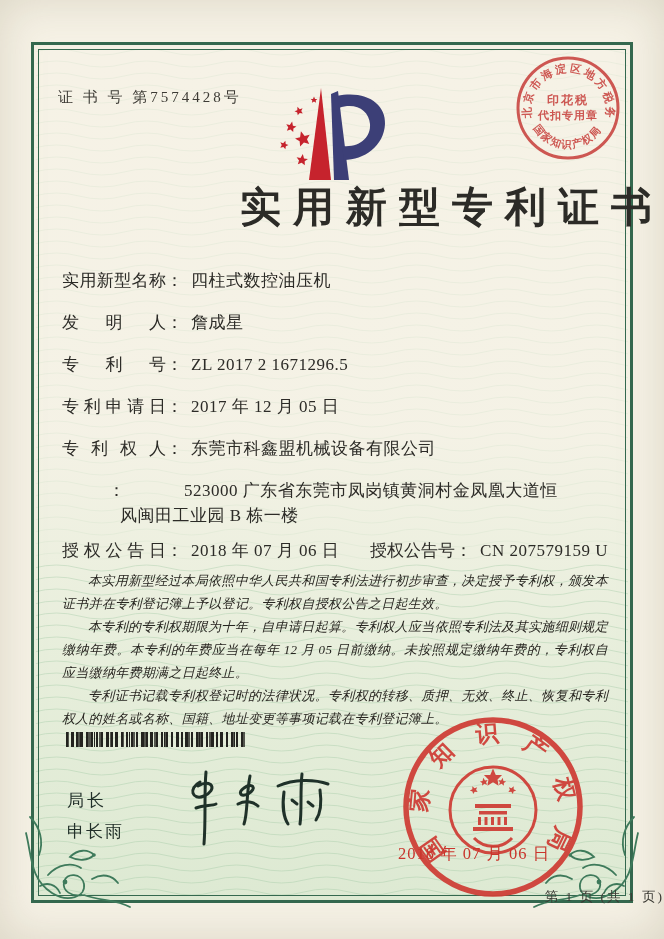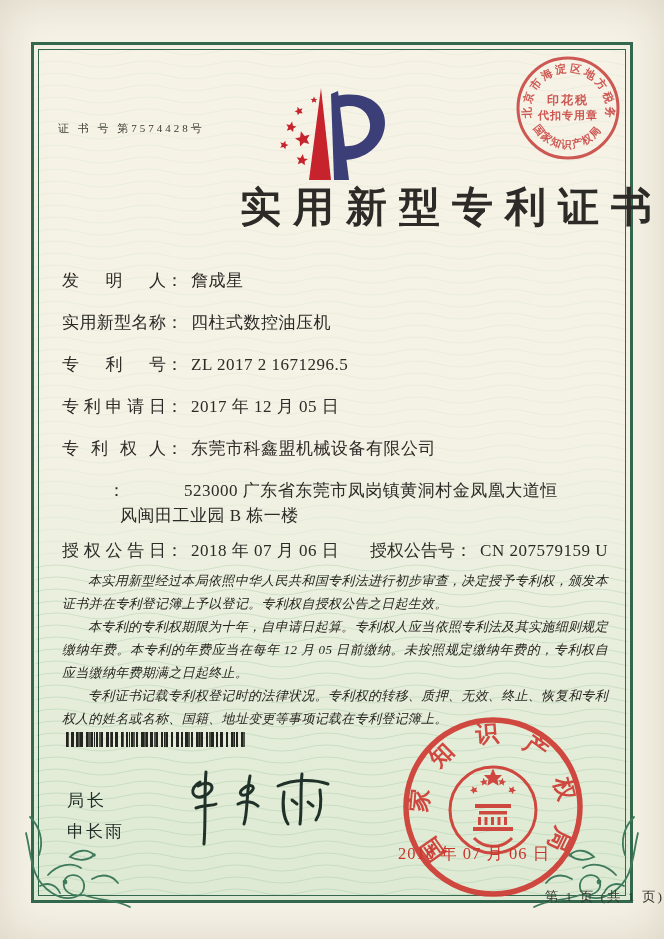--- a/index.html
+++ b/index.html
@@ -10,21 +10,21 @@
     box-shadow:inset 0 0 46px rgba(150,140,110,.28);
   }
   .tint{position:absolute;left:34px;top:46px;right:34px;bottom:38px;
     background:linear-gradient(180deg,rgba(233,241,226,0) 0%,rgba(233,241,226,.12) 45%,rgba(222,236,213,.6) 70%,rgba(214,231,205,.78) 100%);}
   .waves{position:absolute;left:34px;top:46px;}
   .border-outer{position:absolute;left:31px;top:42px;right:31px;bottom:36px;border:3px solid #34684e;}
   .border-inner{position:absolute;left:38px;top:49px;right:38px;bottom:43px;border:1px solid #34684e;}
   .corner{position:absolute;bottom:22px;width:130px;height:130px;}
   .corner.left{left:18px;}
   .corner.right{right:18px;transform:scaleX(-1);}
-  .cert-no{position:absolute;left:58px;top:88px;font-size:11px;letter-spacing:3px;color:#3d3b35;margin-top:33px;}
+  .cert-no{position:absolute;left:58px;top:88px;font-size:15px;letter-spacing:3px;color:#3d3b35;}
   .logo{position:absolute;left:272px;top:82px;}
   .tax-stamp{position:absolute;left:512px;top:52px;opacity:.88;}
   .title{position:absolute;left:0;right:0;top:180px;text-align:right;
     font-size:41px;font-weight:700;letter-spacing:12px;text-indent:12px;color:#2c2b27;}
   .content{position:absolute;left:62px;top:268px;width:546px;color:#2c2b27;font-size:17px;}
   .frow{margin-bottom:17px;line-height:25px;white-space:nowrap;}
   .flabel{display:inline-block;width:104px;text-align:justify;text-align-last:justify;}
   .fcolon{display:inline-block;margin-right:8px;}
   .fvalue{letter-spacing:.5px;}
   .frow-addr{position:relative;padding-left:58px;margin-bottom:10px;line-height:25px;}
@@ -129,24 +129,24 @@
       <textPath href="#taxArcBottom" startOffset="0" textLength="80" lengthAdjust="spacing">国家知识产权局</textPath>
     </text>
     <text x="56" y="52" text-anchor="middle" font-size="12" letter-spacing="2" fill="#c8423e" font-weight="bold">印花税</text>
     <text x="56" y="67" text-anchor="middle" font-size="11" letter-spacing="1" fill="#c8423e" font-weight="bold">代扣专用章</text>
   </svg>
 
   <div class="title">实用新型专利证书</div>
 
   <div class="content">
     <div class="frow">
+      <span class="flabel">实用新型名称</span><span class="fcolon">：</span><span class="fvalue">四柱式数控油压机</span>
+    </div>
+    <div class="frow">
       <span class="flabel">发明人</span><span class="fcolon">：</span><span class="fvalue">詹成星</span>
-    </div>
-    <div class="frow">
-      <span class="flabel">实用新型名称</span><span class="fcolon">：</span><span class="fvalue">四柱式数控油压机</span>
     </div>
     <div class="frow">
       <span class="flabel">专利号</span><span class="fcolon">：</span><span class="fvalue">ZL 2017 2 1671296.5</span>
     </div>
     <div class="frow">
       <span class="flabel">专利申请日</span><span class="fcolon">：</span><span class="fvalue">2017 年 12 月 05 日</span>
     </div>
     <div class="frow">
       <span class="flabel">专利权人</span><span class="fcolon">：</span><span class="fvalue">东莞市科鑫盟机械设备有限公司</span>
     </div>

